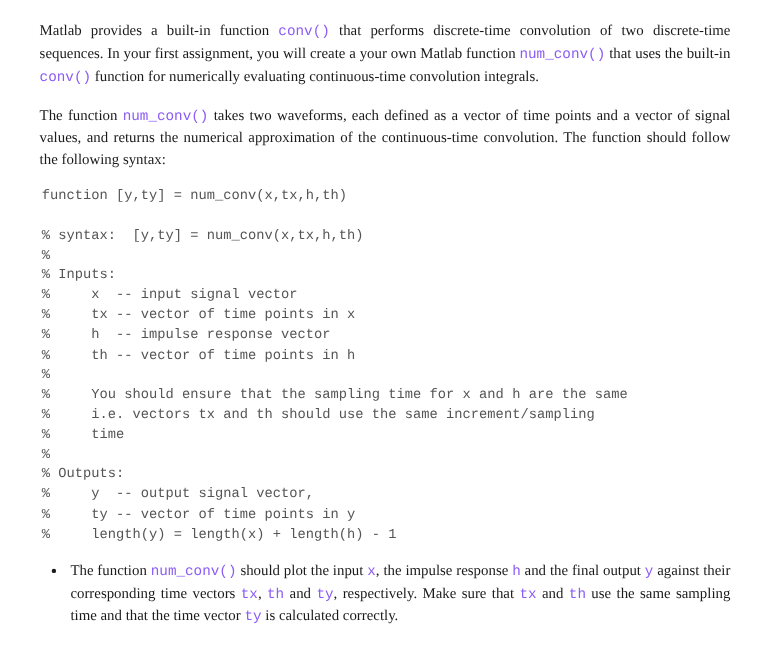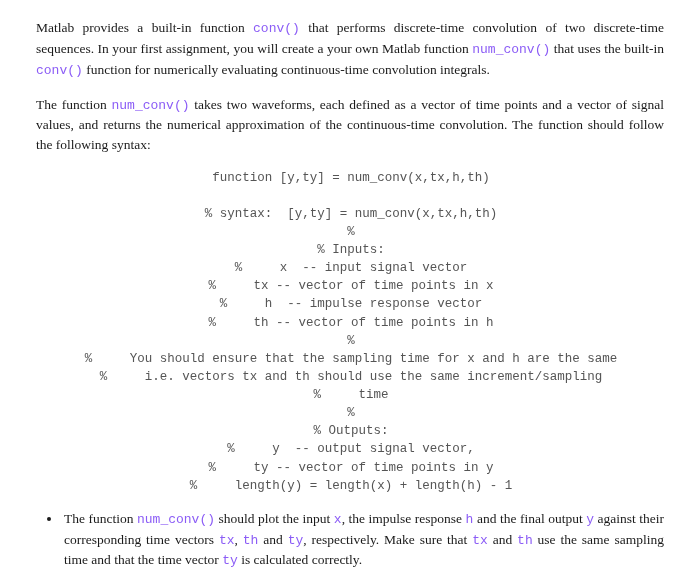--- a/index.html
+++ b/index.html
@@ -26,21 +26,20 @@
       font-size: 13px;
       color: #8b5cf6;
     }
     .code-block {
       font-family: 'Courier New', Courier, monospace;
       font-size: 12.5px;
       color: #555;
       white-space: pre;
       line-height: 1.45;
       margin: 8px 0 14px 2px;
-      text-align: center;
     }
     ul {
       list-style: disc;
       padding-left: 26px;
     }
     li {
       text-align: justify;
       padding-left: 2px;
     }
   </style>

